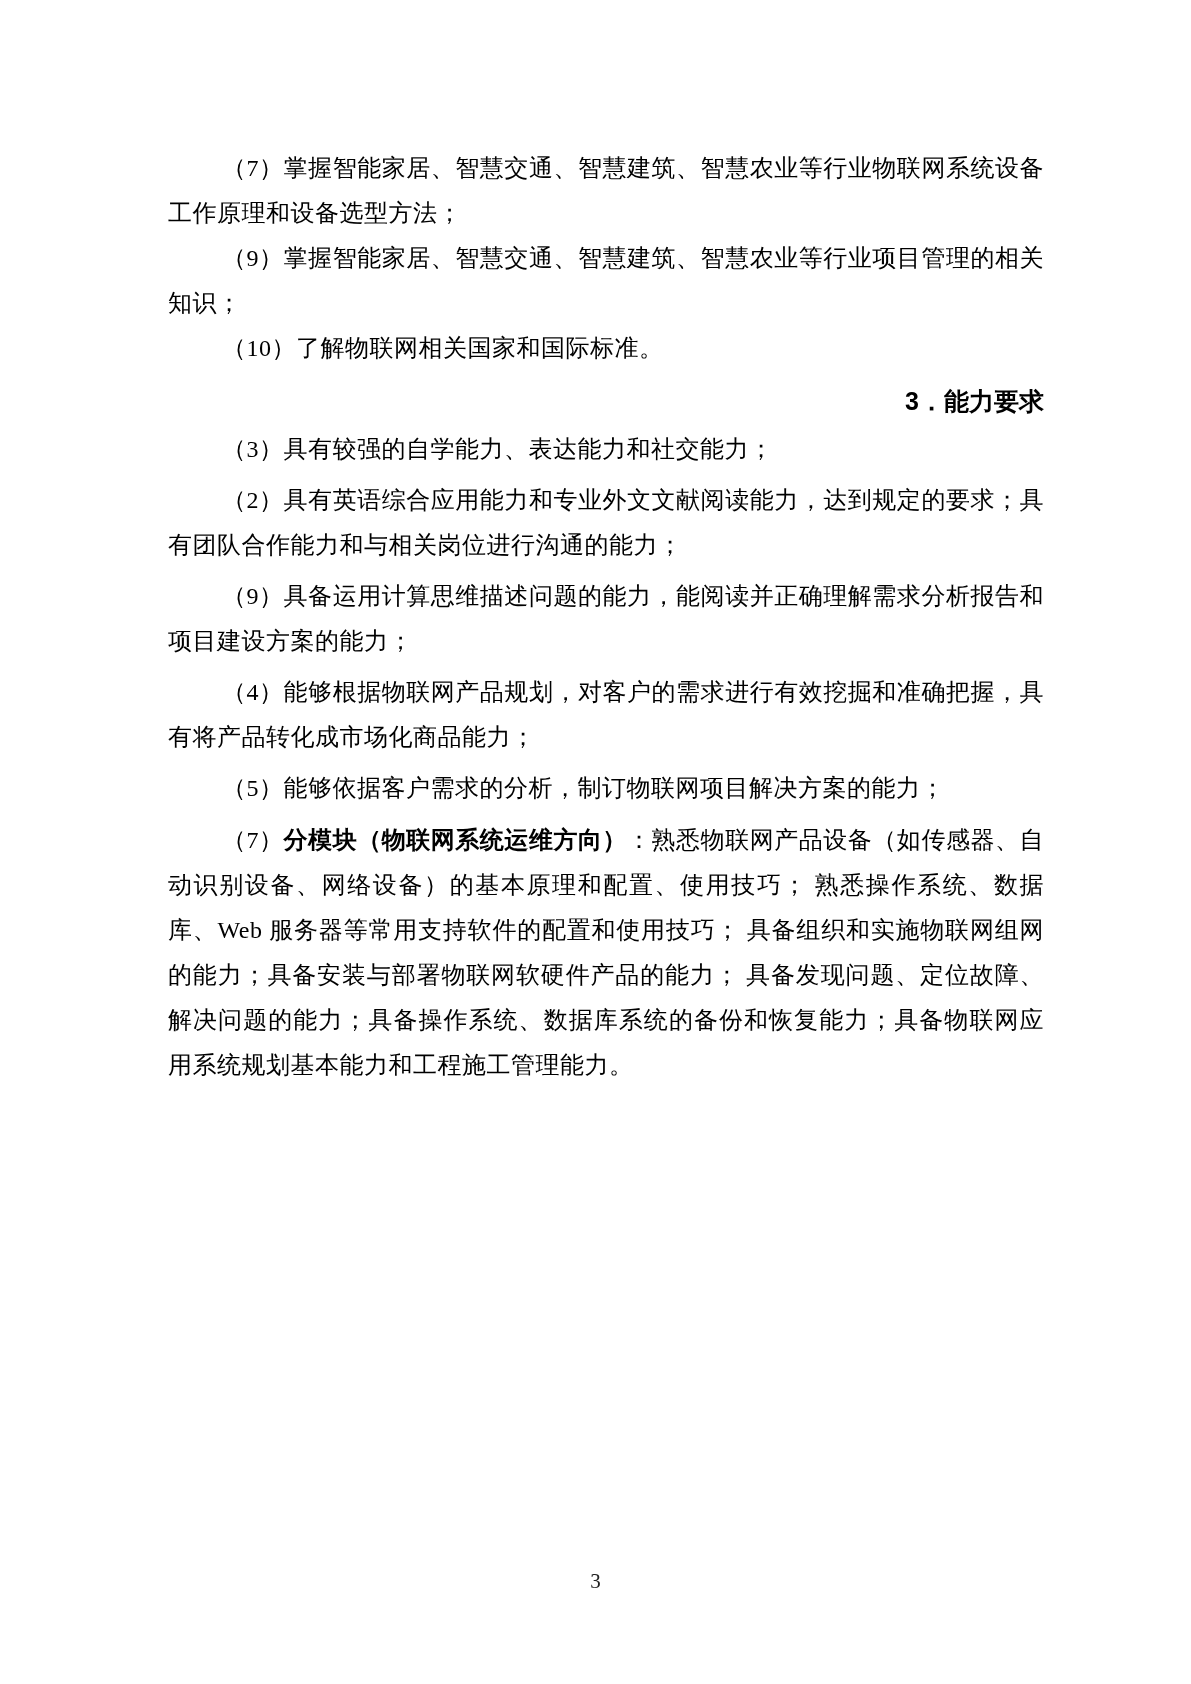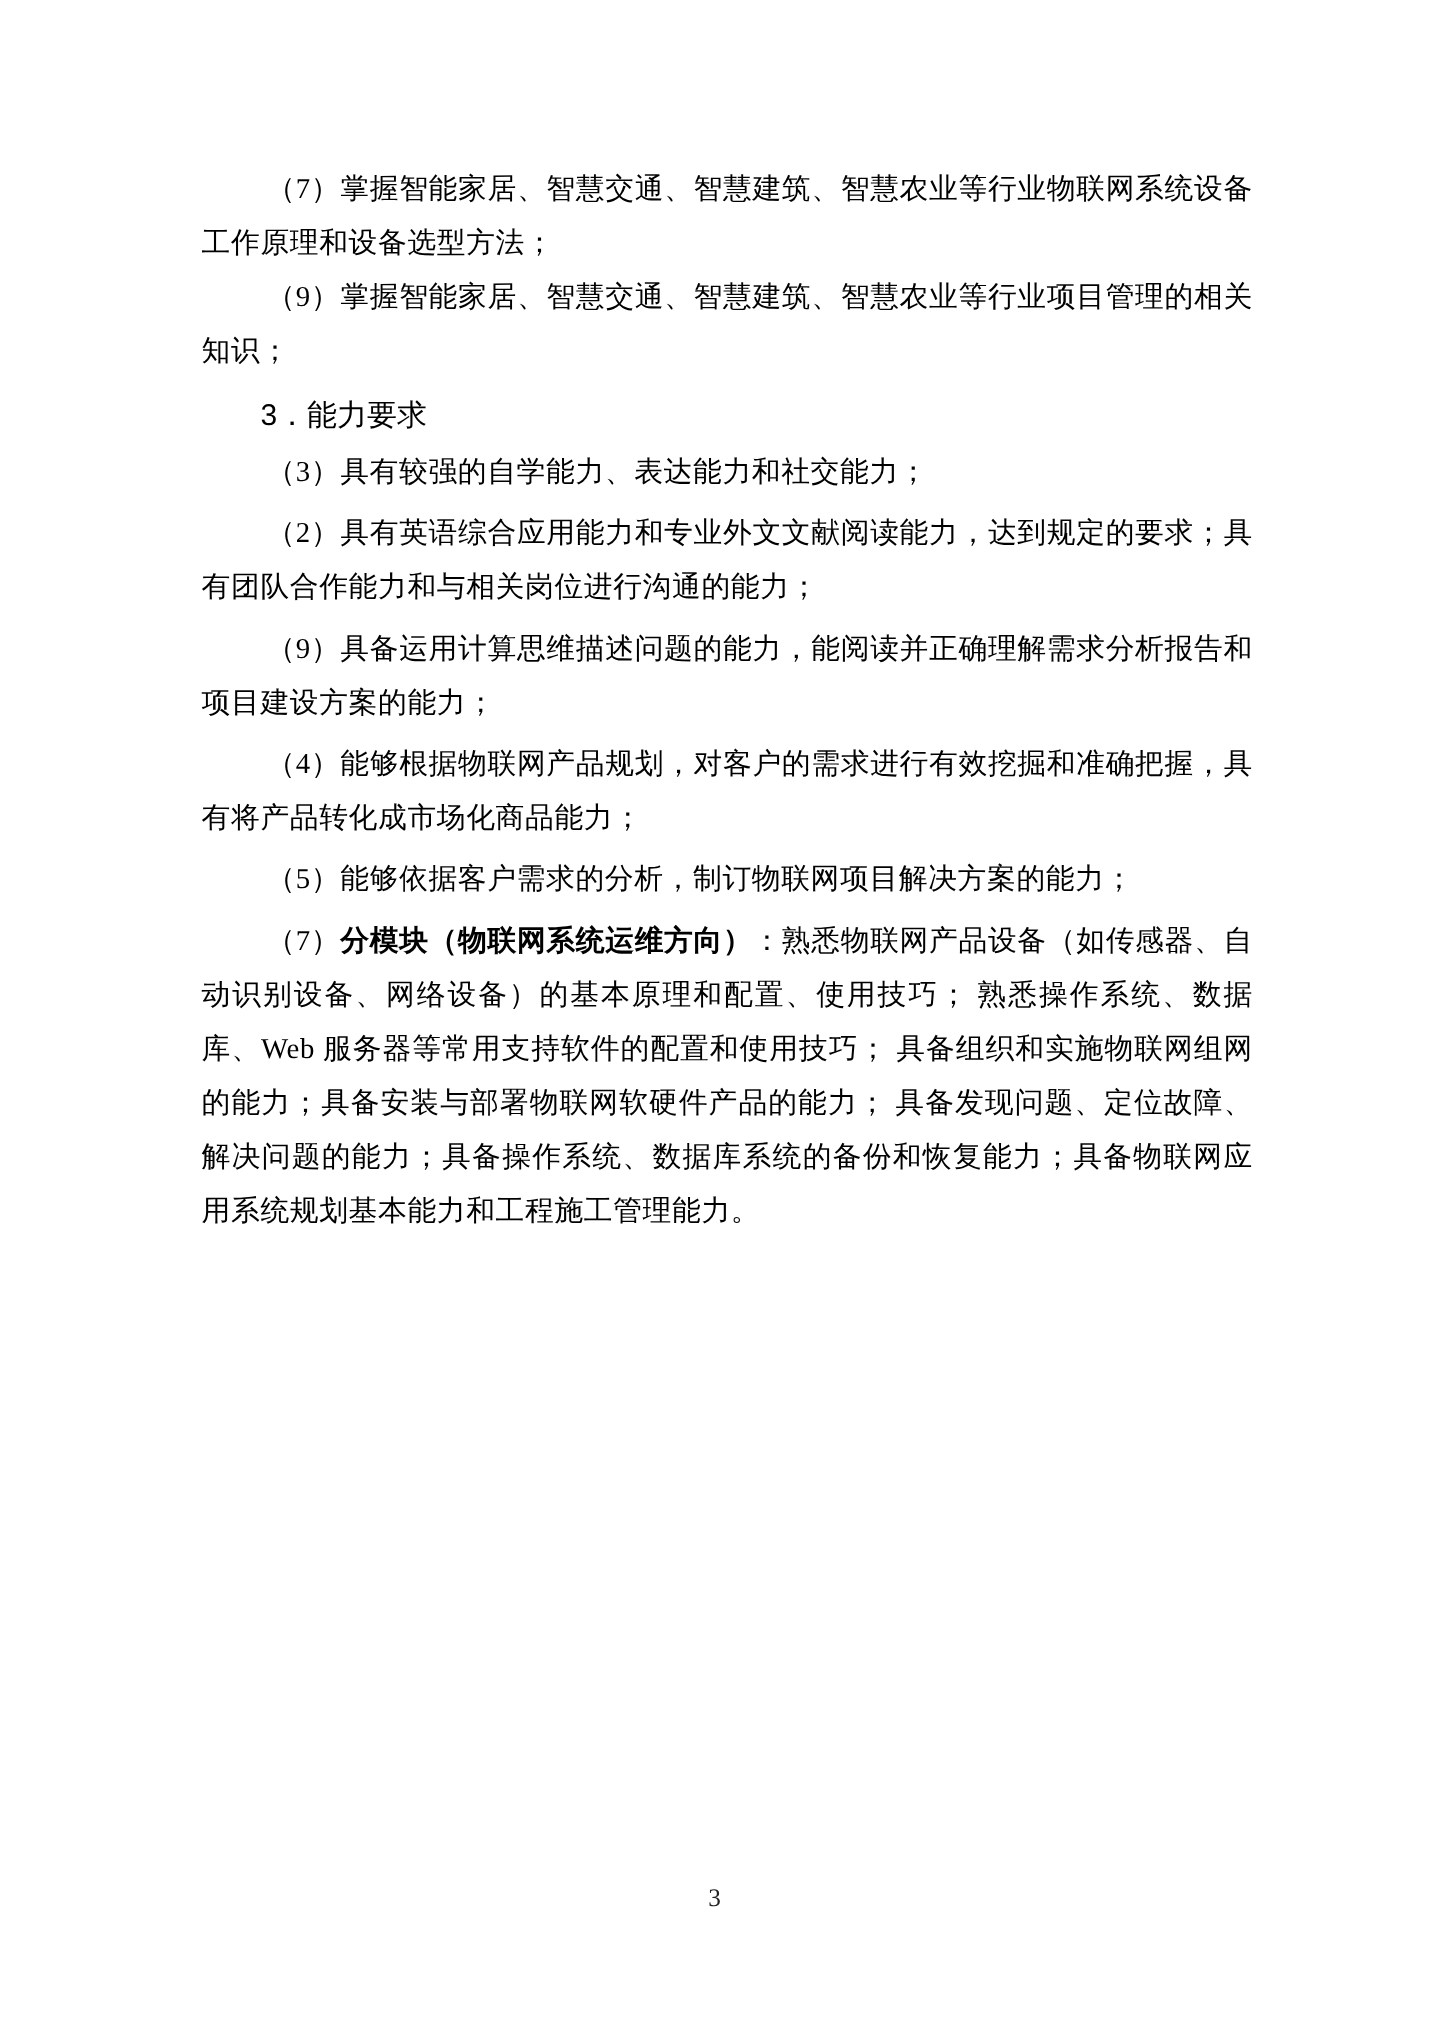--- a/index.html
+++ b/index.html
@@ -12,43 +12,43 @@
     width: 1191px;
     height: 1684px;
     background: #ffffff;
     color: #000000;
     font-family: "Liberation Serif", "DejaVu Serif", serif;
     overflow: hidden;
   }
   .content {
     position: absolute;
     left: 168px;
-    top: 136px;
+    top: 146px;
     width: 876px;
   }
   .para {
     margin: 0;
     font-size: 24px;
     line-height: 45px;
     text-align: justify;
     text-indent: 54px;
     letter-spacing: 0.5px;
     word-break: break-all;
   }
   .para.ability {
     margin-top: 6px;
   }
   .heading {
     margin: 10px 0 0 0;
     font-size: 25px;
     line-height: 40px;
-    font-weight: normal;
+    font-weight: bold;
     font-family: "Liberation Sans", "DejaVu Sans", sans-serif;
     text-indent: 49px;
-    text-align: left;
+    text-align: right;
   }
   .run-bold {
     font-weight: bold;
     font-family: "Liberation Sans", "DejaVu Sans", sans-serif;
   }
   .footer {
     position: absolute;
     left: 0;
     bottom: 90px;
     width: 100%;
@@ -60,20 +60,21 @@
     font-family: "Liberation Serif", "DejaVu Serif", serif;
   }
 </style>
 </head>
 <body>
 
 <div class="page">
   <div class="content">
       <p class="para"><span>（7）掌握智能家居、智慧交通、智慧建筑、智慧农业等行业物联网系统设备工作原理和设备选型方法；</span></p>
       <p class="para"><span>（9）掌握智能家居、智慧交通、智慧建筑、智慧农业等行业项目管理的相关知识；</span></p>
+      <p class="para"><span>（10）了解物联网相关国家和国际标准。</span></p>
       <h2 class="heading"><span>3．能力要求</span></h2>
       <p class="para ability"><span>（3）具有较强的自学能力、表达能力和社交能力；</span></p>
       <p class="para ability"><span>（2）具有英语综合应用能力和专业外文文献阅读能力，达到规定的要求；具有团队合作能力和与相关岗位进行沟通的能力；</span></p>
       <p class="para ability"><span>（9）具备运用计算思维描述问题的能力，能阅读并正确理解需求分析报告和项目建设方案的能力；</span></p>
       <p class="para ability"><span>（4）能够根据物联网产品规划，对客户的需求进行有效挖掘和准确把握，具有将产品转化成市场化商品能力；</span></p>
       <p class="para ability"><span>（5）能够依据客户需求的分析，制订物联网项目解决方案的能力；</span></p>
       <p class="para ability"><span>（7）</span><span class="run-bold">分模块（物联网系统运维方向）</span><span>：熟悉物联网产品设备（如传感器、自动识别设备、网络设备）的基本原理和配置、使用技巧； 熟悉操作系统、数据库、Web 服务器等常用支持软件的配置和使用技巧； 具备组织和实施物联网组网的能力；具备安装与部署物联网软硬件产品的能力； 具备发现问题、定位故障、解决问题的能力；具备操作系统、数据库系统的备份和恢复能力；具备物联网应用系统规划基本能力和工程施工管理能力。</span></p>
     </div>
   <div class="footer">
     <span class="pageno">3</span>

